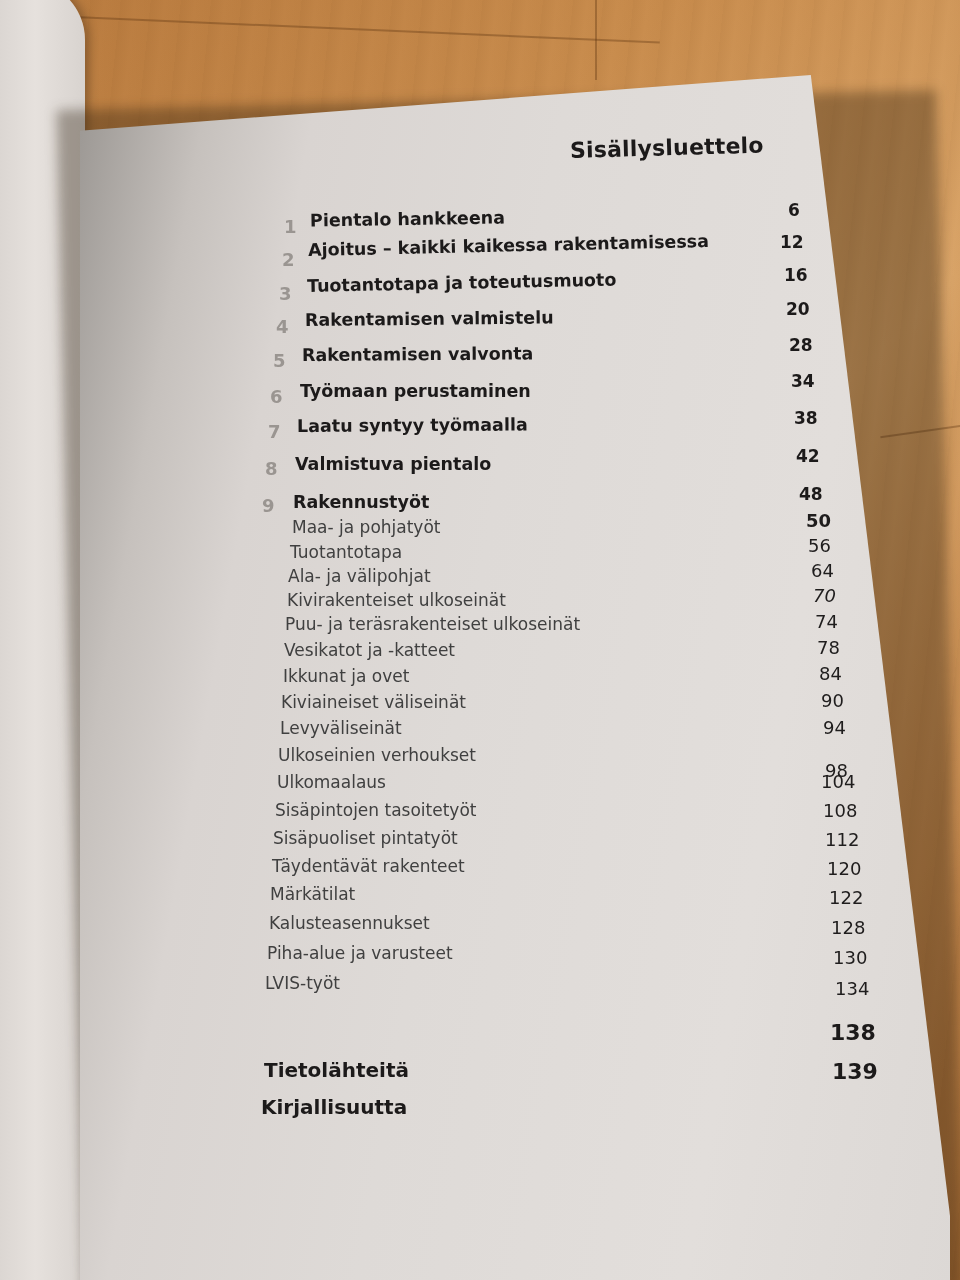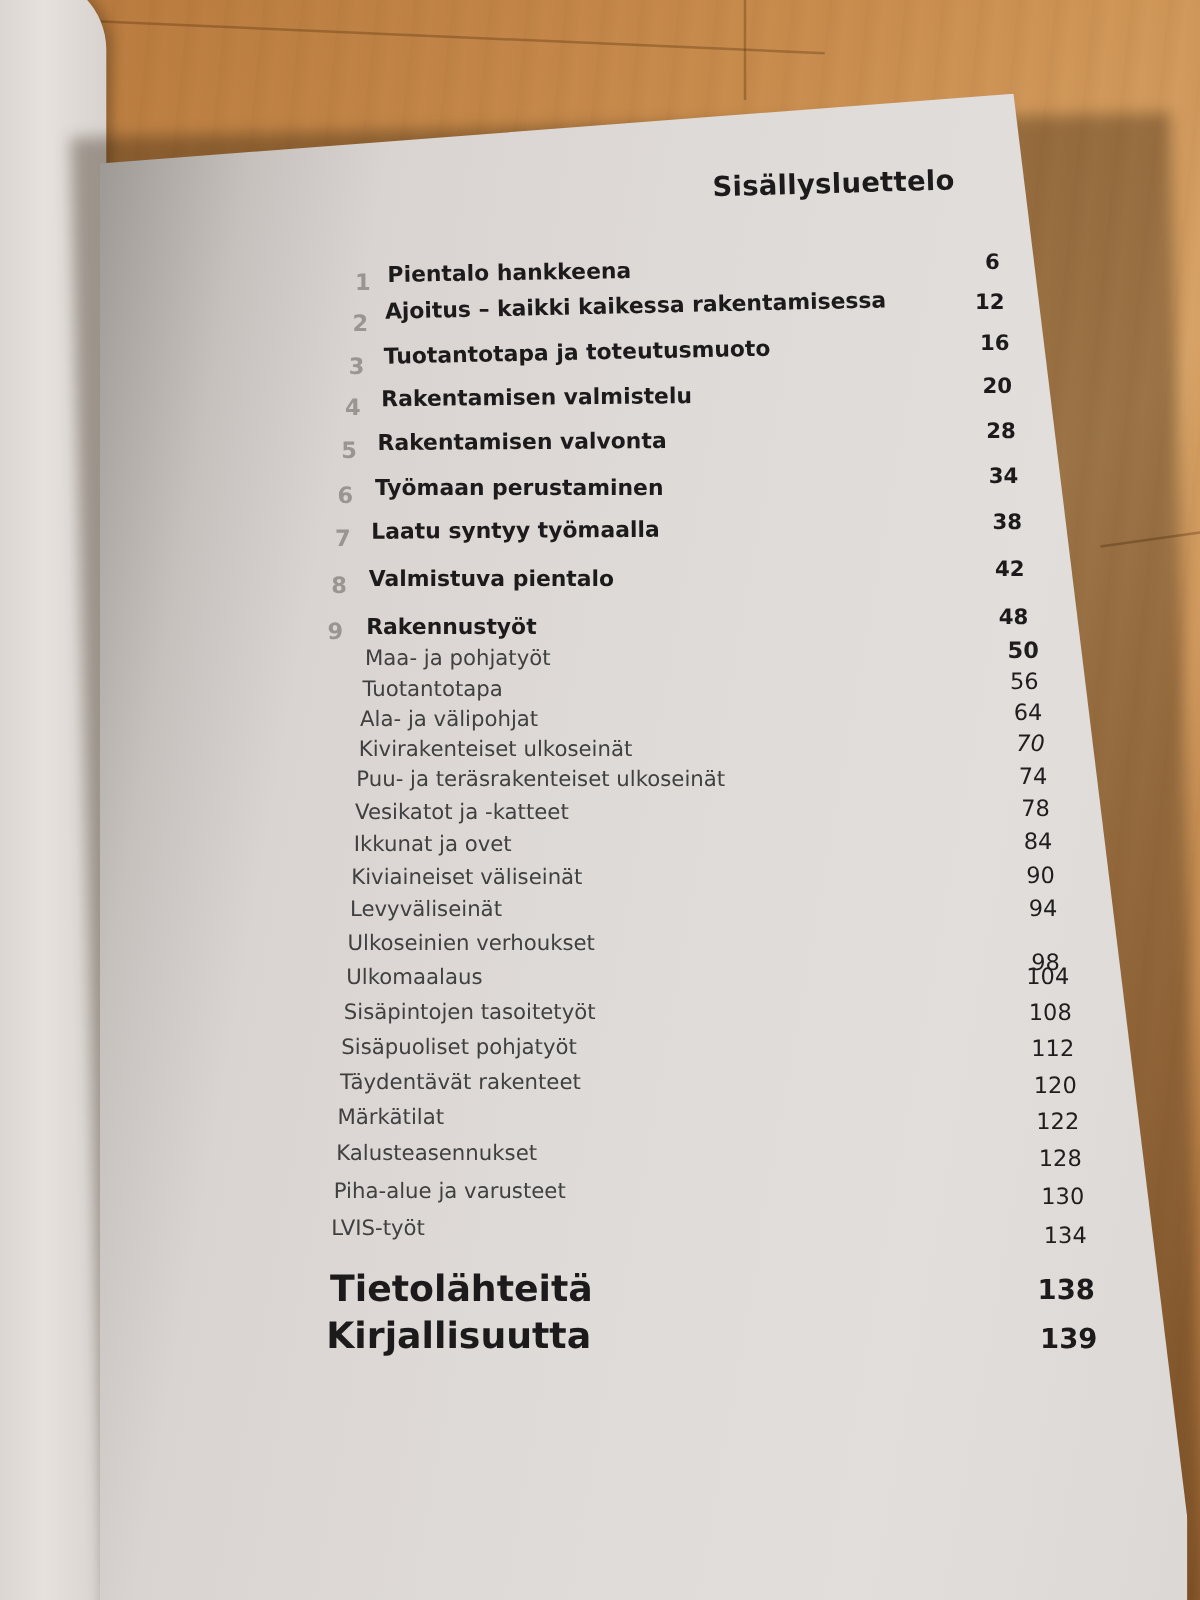--- a/index.html
+++ b/index.html
@@ -59,22 +59,23 @@
     position: absolute; font-size: 17px;
     font-family: "DejaVu Sans", sans-serif;
     color: #404040;
   }
   .sub-page {
     position: absolute; font-size: 18px;
     font-family: "DejaVu Sans", sans-serif;
     color: #1f1d1d;
   }
   .big-label {
-    position: absolute; font-weight: bold; font-size: 29px;
-    font-family: "DejaVu Sans", sans-serif;
+    position: absolute; font-weight: bold; font-size: 20px;
+    font-family: "DejaVu Sans", sans-serif;
+    margin-top: 44px;
   }
   .big-page {
     position: absolute; font-weight: bold; font-size: 22px;
     font-family: "DejaVu Sans", sans-serif;
   }
 </style>
 </head>
 <body>
 
 <div class="floor-seam" style="left:40px; top:28px; width:620px; transform:rotate(2.5deg);"></div>
@@ -179,21 +180,21 @@
     </div>
     <div class="row">
       <span class="sub-label" style="left:277px; top:772px;">Ulkomaalaus</span>
       <span class="sub-page" style="left:821px; top:771px;">104</span>
     </div>
     <div class="row">
       <span class="sub-label" style="left:275px; top:800px;">Sisäpintojen tasoitetyöt</span>
       <span class="sub-page" style="left:823px; top:800px;">108</span>
     </div>
     <div class="row">
-      <span class="sub-label" style="left:273px; top:828px;">Sisäpuoliset pohjatyöt</span>
+      <span class="sub-label" style="left:273px; top:828px;">Sisäpuoliset pintatyöt</span>
       <span class="sub-page" style="left:825px; top:829px;">112</span>
     </div>
     <div class="row">
       <span class="sub-label" style="left:272px; top:856px;">Täydentävät rakenteet</span>
       <span class="sub-page" style="left:827px; top:858px;">120</span>
     </div>
     <div class="row">
       <span class="sub-label" style="left:270px; top:884px;">Märkätilat</span>
       <span class="sub-page" style="left:829px; top:887px;">122</span>
     </div>

